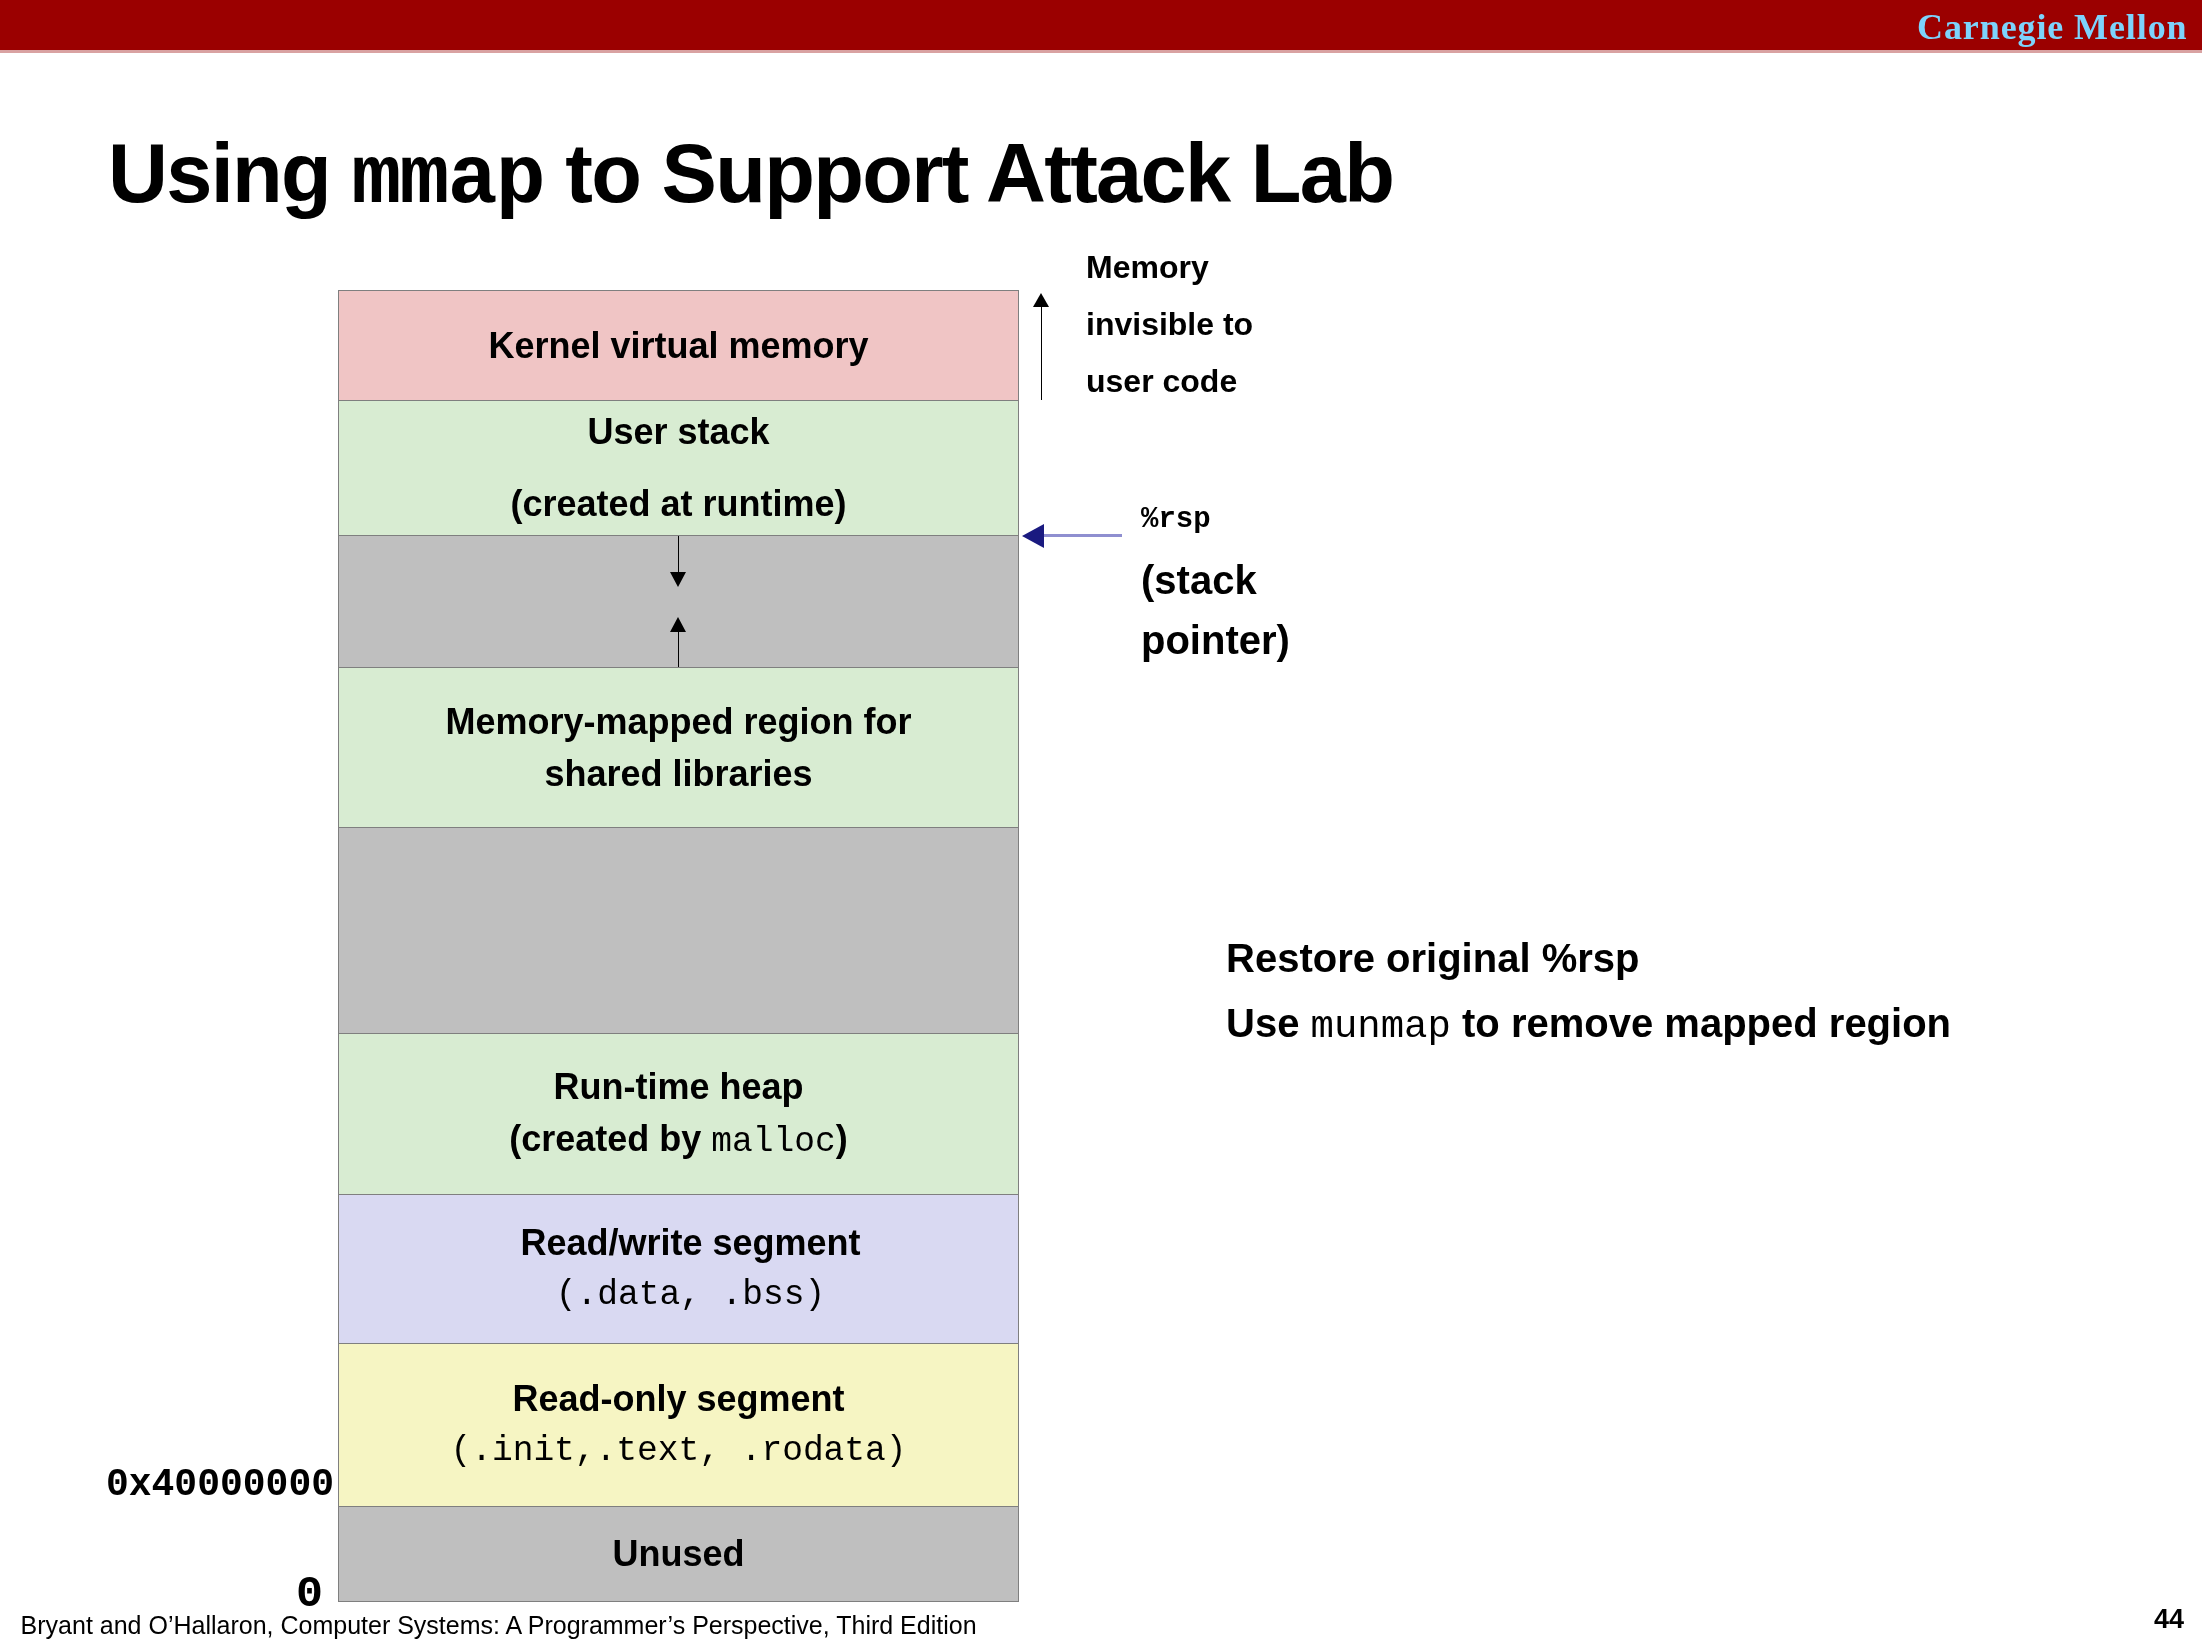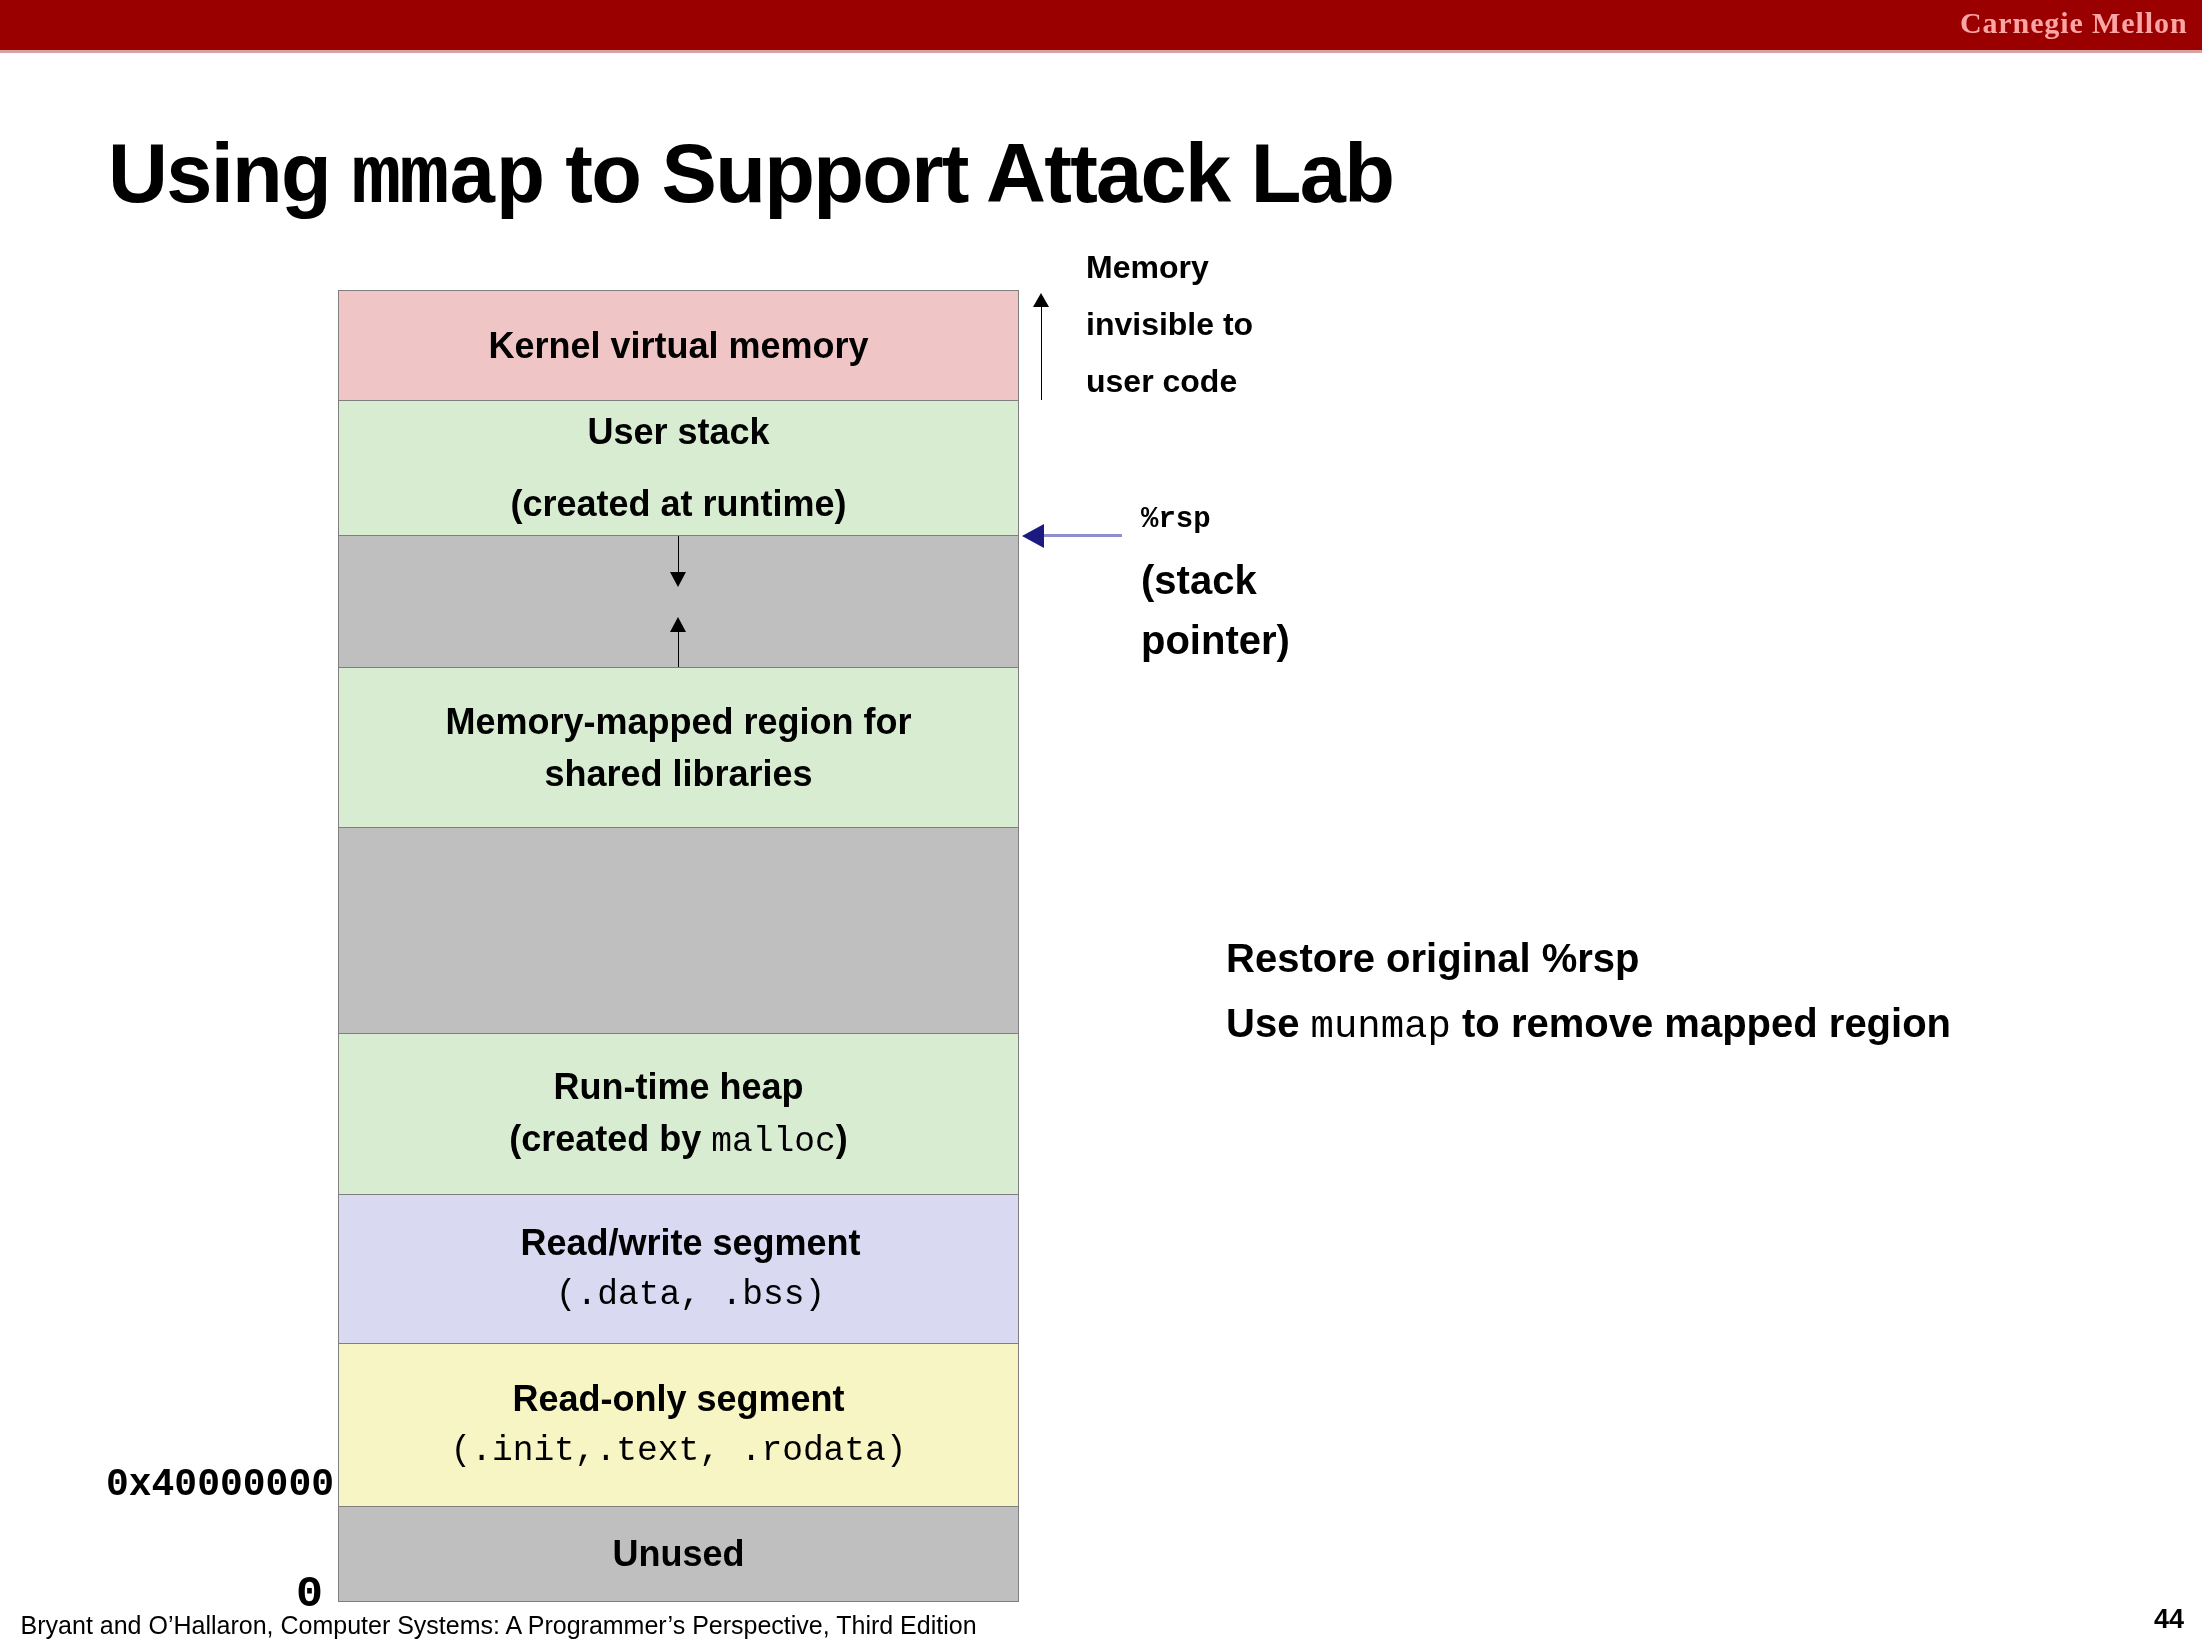--- a/index.html
+++ b/index.html
@@ -2,21 +2,21 @@
 <html style="font-size:13.8px"><head>
 <meta charset="utf-8">
 <style>
   html,body{margin:0;padding:0}
   body{position:relative;width:2203px;height:1652px;background:#ffffff;overflow:hidden;
        font-family:"Liberation Sans",sans-serif;color:#000}
 
   
   .topbar{position:absolute;left:0;top:0;width:2203px;height:50px;border-bottom:3.4px solid #d9a2a2}
   .brand{position:absolute;top:6px;right:15.5px;font-family:"Liberation Serif",serif;
-         font-weight:700;font-size:30px;color:#fca5a5;letter-spacing:0.9px}
+         font-weight:700;font-size:36px;color:#7dd3fc;letter-spacing:0.9px}
 
   
   .slide-title{position:absolute;left:108px;top:126px;font-size:83px;font-weight:700;
                white-space:pre;letter-spacing:-1.7px}
   .title-code{font-family:"Liberation Mono",monospace;font-weight:700}
 
   
   .diagram{position:absolute;left:338px;top:290px;width:681px;border:1.7px solid #7f7f7f;box-sizing:border-box}
   .mem-row{position:relative;display:flex;flex-direction:column;justify-content:center;align-items:center;
            box-sizing:border-box;border-top:1.7px solid #7f7f7f;font-weight:700;font-size:36px;line-height:52px;text-align:left}

